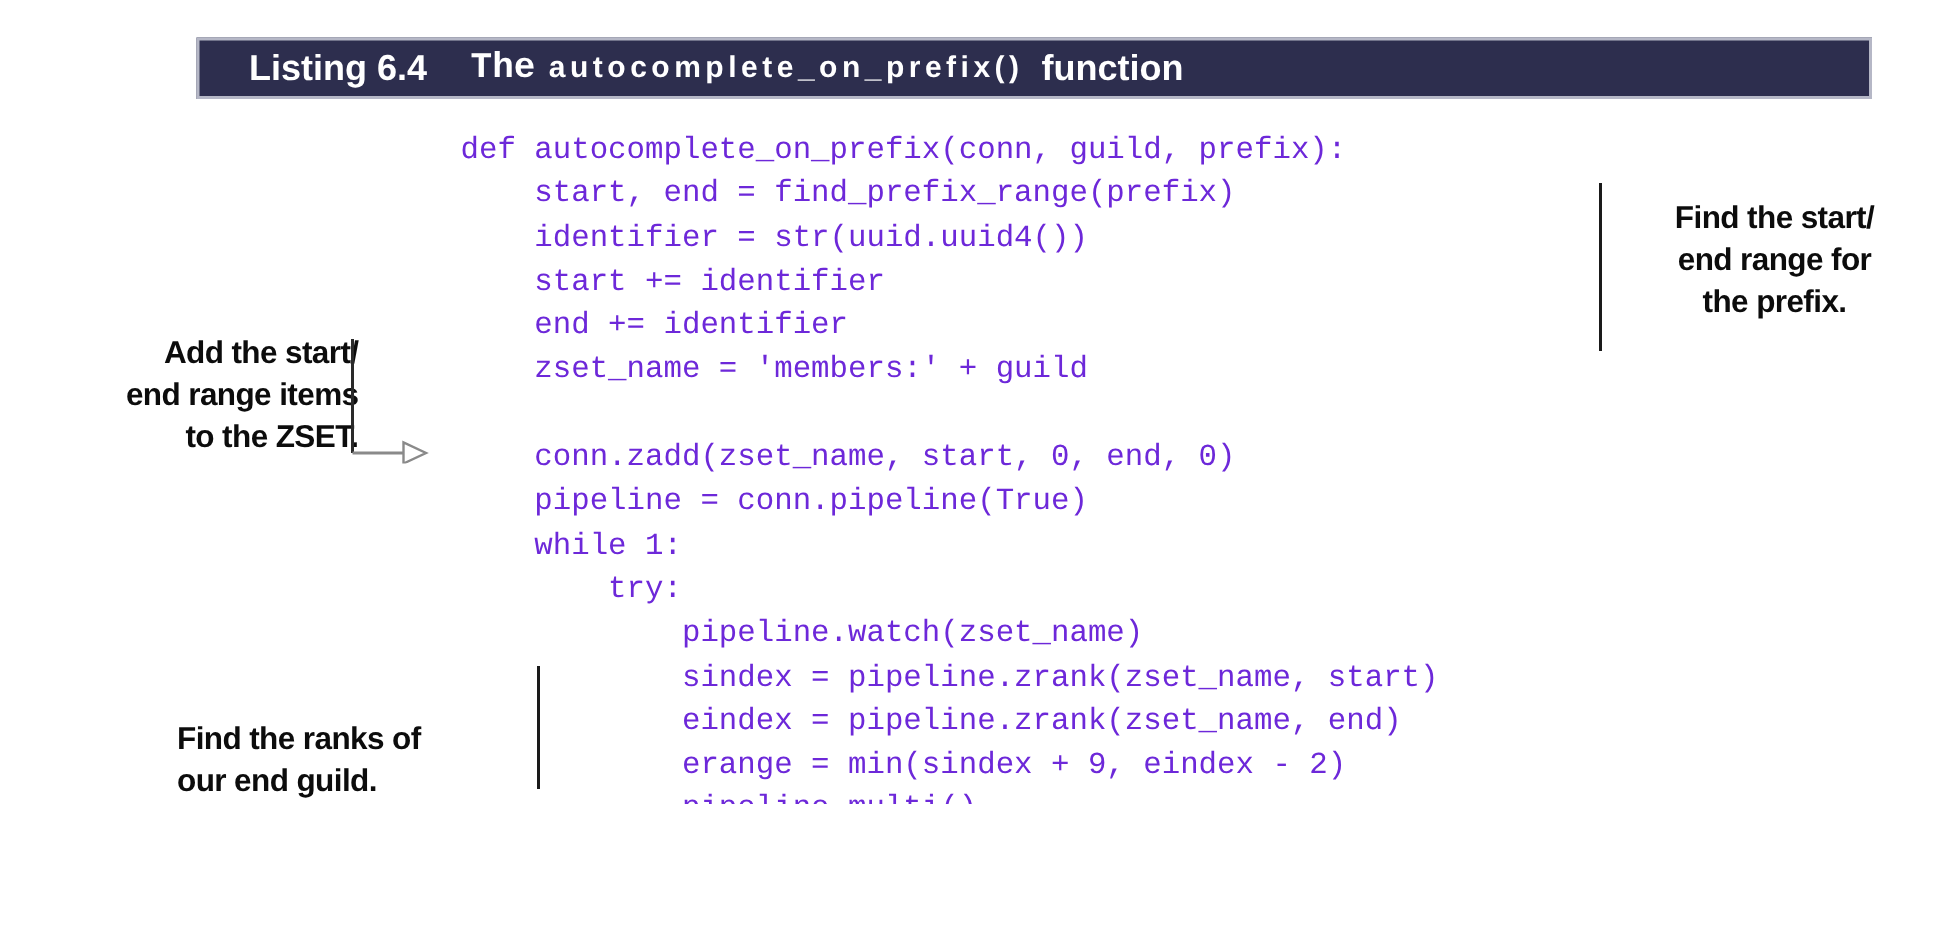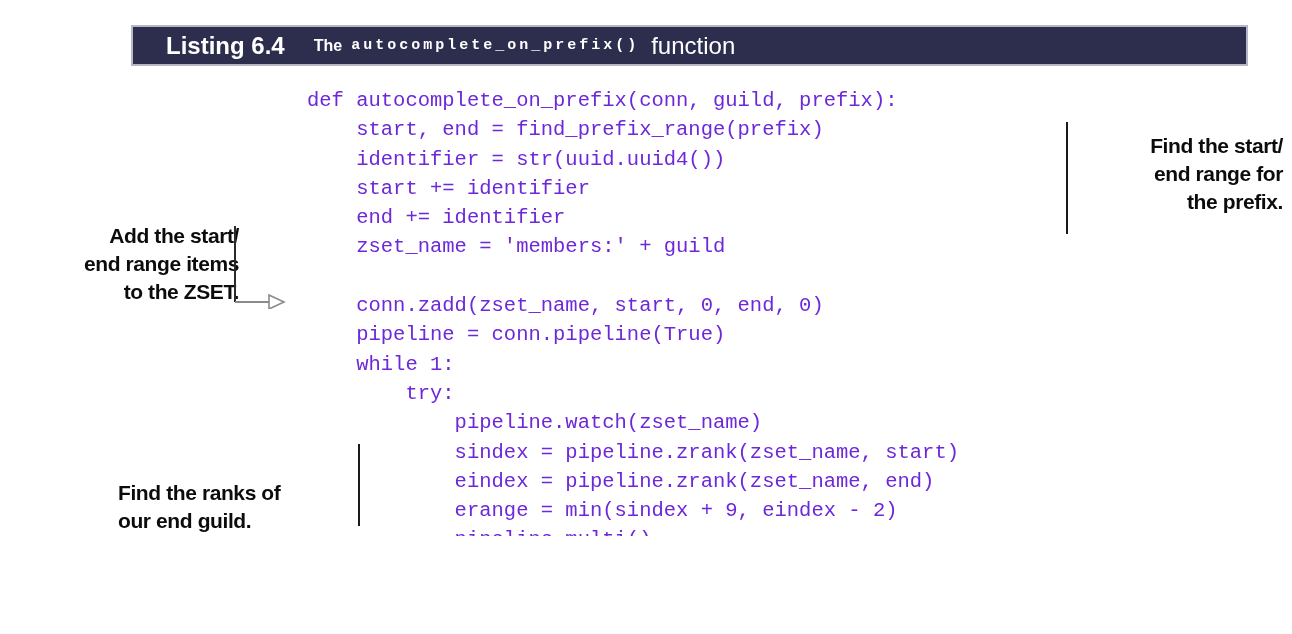--- a/index.html
+++ b/index.html
@@ -26,32 +26,33 @@
     white-space: pre;
   }
   .listing-label {
     font-weight: bold;
     font-size: 24px;
     margin-left: 33px;
     letter-spacing: 0;
   }
   .listing-title-prefix {
     font-weight: bold;
-    font-size: 16px;
+    font-size: 24px;
     margin-left: 29px;
+    font-family: Liberation Mono, monospace;
   }
   .listing-title-code {
-    font-family: Liberation Mono, monospace;
+    font-family: Liberation Sans, sans-serif;
     font-weight: bold;
-    font-size: 15px;
+    font-size: 20px;
     letter-spacing: 3px;
     margin-left: 9px;
   }
   .listing-title-suffix {
-    font-weight: normal;
+    font-weight: bold;
     font-size: 24px;
     margin-left: 12px;
   }
 
   
   .code-block {
     position: absolute;
     left: 307px; top: 86px;
     font-family: "Liberation Mono", monospace;
     font-size: 20.5px;
@@ -69,21 +70,21 @@
     letter-spacing: -0.4px;
     color: #0c0c0c;
   }
   .callout div { white-space: nowrap; }
   .callout-add-range {
     left: 36px; top: 222px; width: 203px;
     text-align: right;
   }
   .callout-find-range {
     left: 1083px; top: 132px; width: 200px;
-    text-align: right;
+    text-align: center;
   }
   .callout-find-ranks {
     left: 118px; top: 432px; width: 225px;
     text-align: left;
     margin-top: 47px;
   }
 
   
   .vrule {
     position: absolute;

